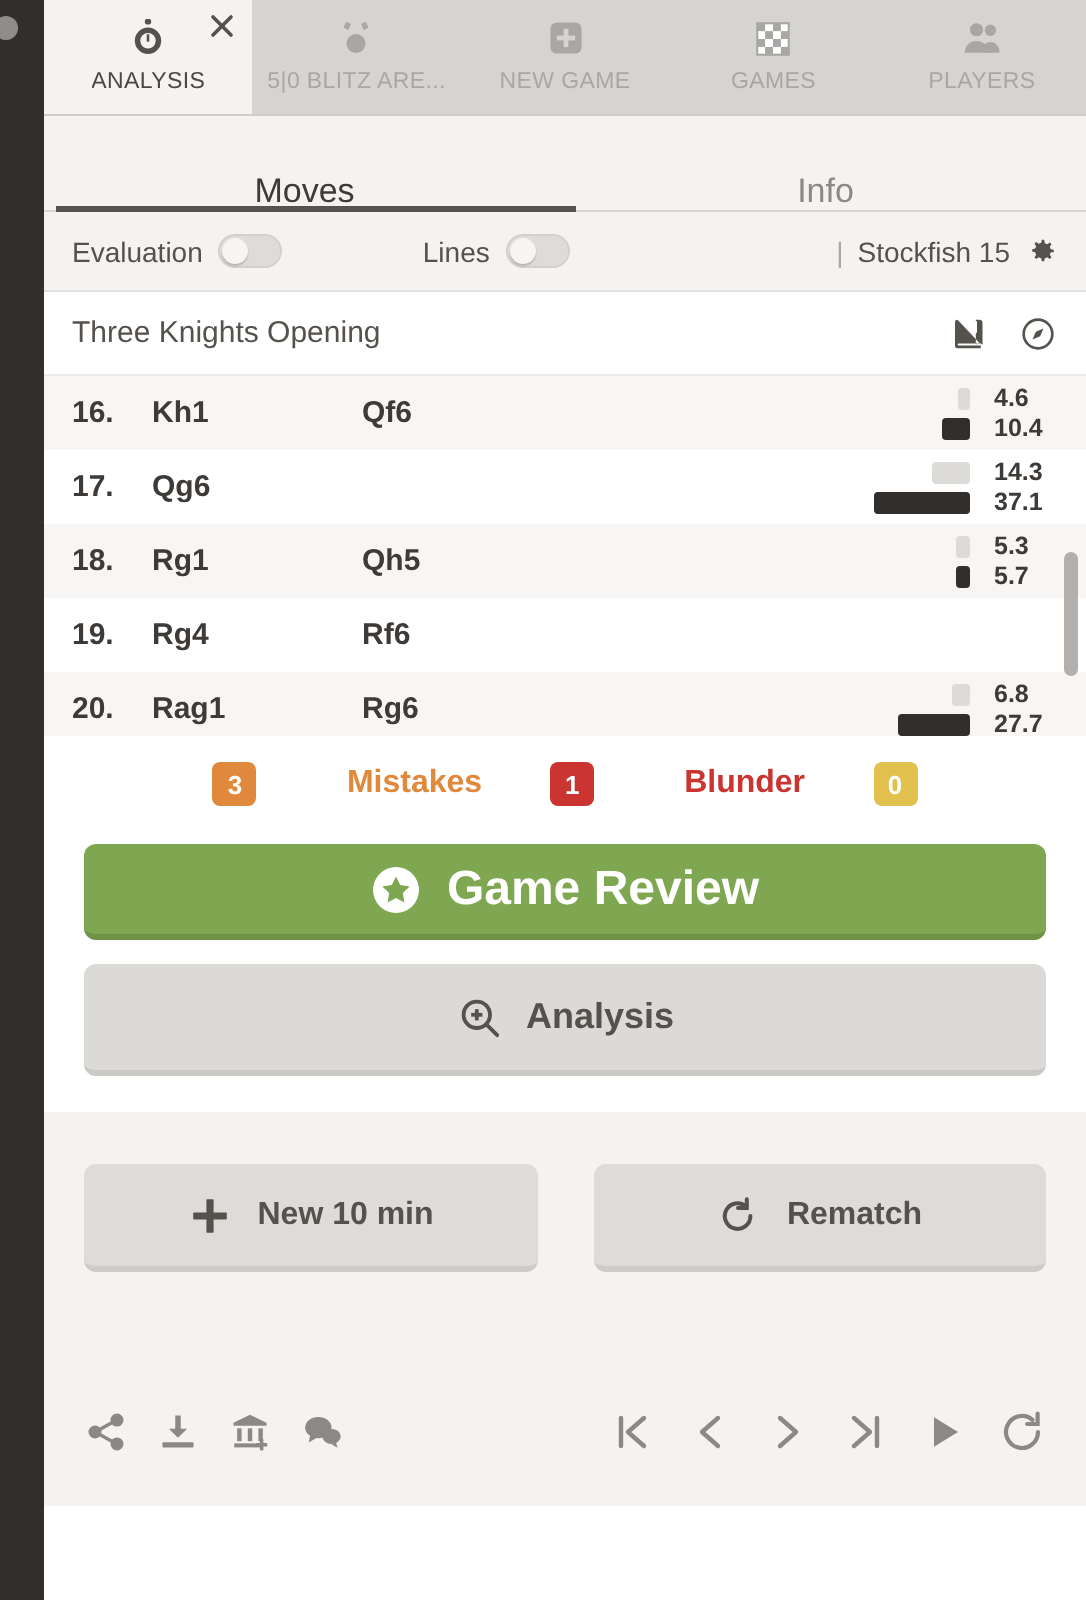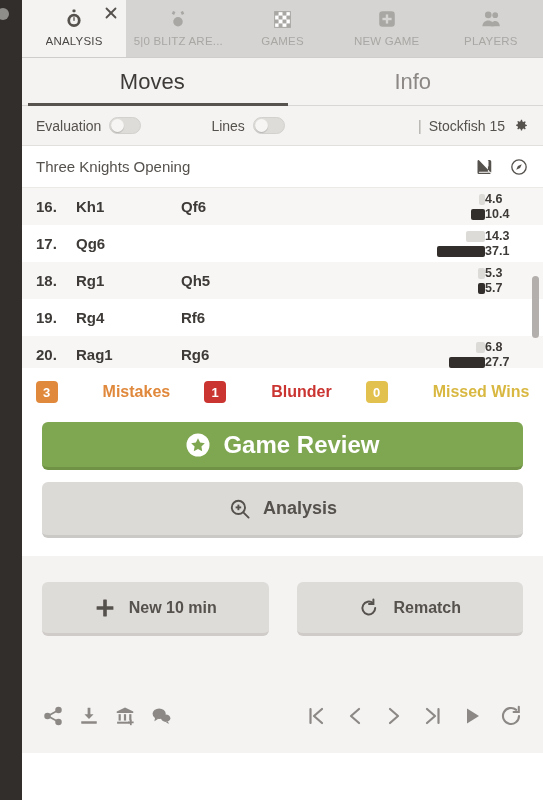--- a/index.html
+++ b/index.html
@@ -52,22 +52,22 @@
     position: absolute; right: 8px; top: 6px;
     width: 14px; height: 14px; color: #55514d; cursor: pointer;
   }
 
   
   .subtabs {
     display: flex; height: 48px; background: #f4f3f2;
     position: relative;
   }
   .subtab {
-    flex: 1 1 0; display: flex; align-items: center; justify-content: center;
-    font-size: 22px; color: #8b8885; cursor: pointer;
+    flex: 1 1 0; display: flex; align-items: flex-end; justify-content: center;
+    font-size: 17px; color: #8b8885; cursor: pointer;
   }
   .subtab.active { color: #3d3a37; font-weight: 400; }
   .subtab-underline {
     position: absolute; left: 6px; bottom: 0; width: 260px; height: 3px;
     background: #56534f;
   }
   .subtabs-hairline {
     position: absolute; left: 0; right: 0; bottom: 0; height: 1px; background: #d9d7d4;
   }
 
@@ -122,21 +122,21 @@
   }
   .mv-w, .mv-b {
     font-size: 15px; font-weight: bold; color: #3d3a37; cursor: pointer;
   }
   .mv-w { width: 105px; }
   .mv-b { width: 105px; }
   .mv-times {
     margin-left: auto; width: 96px;
     display: flex; flex-direction: column; justify-content: center; gap: 2px;
   }
-  .time-line { display: flex; align-items: center; height: 13px; gap: 0; }
+  .time-line { display: flex; align-items: center; height: 13px; gap: 12px; }
   .time-bar-wrap { width: 52px; display: flex; justify-content: flex-end; }
   .time-bar { height: 11px; border-radius: 2px; }
   .time-bar.white { background: #dddbd8; }
   .time-bar.black { background: #312e2b; }
   .time-val { font-size: 12.5px; color: #3d3a37; font-weight: bold; }
 
   .scrollbar {
     position: absolute; right: 4px; top: 88px;
     width: 7px; height: 62px; border-radius: 4px; background: #b2afac;
     cursor: pointer;
@@ -234,20 +234,31 @@
 
       <div class="tab">
         <span class="tab-icon">
           <svg viewBox="0 0 24 24" width="22" height="22" fill="currentColor">
             <circle cx="12" cy="15" r="5.2"></circle>
             <path d="M6.6 3.2l2.6 1.2-1.4 3.2-2.6-1.2z"></path>
             <path d="M17.4 3.2l-2.6 1.2 1.4 3.2 2.6-1.2z"></path>
           </svg>
         </span>
         <span class="tab-label">5|0 BLITZ ARE...</span>
+      </div>
+
+      <div class="tab">
+        <span class="tab-icon">
+          <svg viewBox="0 0 24 24" width="22" height="22">
+            <rect x="3.5" y="3.5" width="17" height="17" rx="3.5" fill="currentColor"></rect>
+            <rect x="10.7" y="7" width="2.6" height="10" fill="#d6d4d2"></rect>
+            <rect x="7" y="10.7" width="10" height="2.6" fill="#d6d4d2"></rect>
+          </svg>
+        </span>
+        <span class="tab-label">NEW GAME</span>
       </div>
 
       <div class="tab">
         <span class="tab-icon">
           <svg viewBox="0 0 24 24" width="21" height="21">
             <rect x="3" y="3" width="18" height="18" fill="#ffffff" stroke="currentColor" stroke-width="1.2"></rect>
             <g fill="currentColor">
               <rect x="3" y="3" width="4.5" height="4.5"></rect>
                 <rect x="12" y="3" width="4.5" height="4.5"></rect>
               <rect x="7.5" y="7.5" width="4.5" height="4.5"></rect>
@@ -257,31 +268,20 @@
               <rect x="7.5" y="16.5" width="4.5" height="4.5"></rect>
                 <rect x="16.5" y="16.5" width="4.5" height="4.5"></rect>
             </g>
           </svg>
         </span>
         <span class="tab-label">GAMES</span>
       </div>
 
       <div class="tab">
         <span class="tab-icon">
-          <svg viewBox="0 0 24 24" width="22" height="22">
-            <rect x="3.5" y="3.5" width="17" height="17" rx="3.5" fill="currentColor"></rect>
-            <rect x="10.7" y="7" width="2.6" height="10" fill="#d6d4d2"></rect>
-            <rect x="7" y="10.7" width="10" height="2.6" fill="#d6d4d2"></rect>
-          </svg>
-        </span>
-        <span class="tab-label">NEW GAME</span>
-      </div>
-
-      <div class="tab">
-        <span class="tab-icon">
           <svg viewBox="0 0 24 24" width="22" height="22" fill="currentColor">
             <circle cx="9" cy="7.5" r="3.6"></circle>
               <path d="M2.6 20c0-3.7 2.9-6.3 6.4-6.3s6.4 2.6 6.4 6.3z"></path>
             <circle cx="16.6" cy="7.8" r="3.1"></circle>
               <path d="M11.6 20c0-3.4 2.3-5.8 5-5.8s5 2.4 5 5.8z"></path>
           </svg>
         </span>
         <span class="tab-label">PLAYERS</span>
       </div>
     </div>
@@ -429,21 +429,20 @@
         <div class="stat">
           <div class="stat-badge" style="background: rgb(224, 136, 59);">3</div>
           <div class="stat-text" style="color: rgb(224, 136, 59);">Mistakes</div>
         </div>
         <div class="stat">
           <div class="stat-badge" style="background: rgb(202, 52, 49);">1</div>
           <div class="stat-text" style="color: rgb(202, 52, 49);">Blunder</div>
         </div>
         <div class="stat">
           <div class="stat-badge" style="background: rgb(226, 193, 78);">0</div>
-          <div class="stat-text" style="color: rgb(217, 184, 65);">Missed Wins</div>
         </div>
       </div>
 
     <div class="big-buttons">
       <div class="btn-review">
         <span class="ico-circstar">
           <svg viewBox="0 0 26 26" width="26" height="26">
             <circle cx="13" cy="13" r="11.5" fill="#ffffff"></circle>
             <path d="M13 6.2l2.1 4.3 4.7.7-3.4 3.3.8 4.7-4.2-2.2-4.2 2.2.8-4.7-3.4-3.3 4.7-.7z" fill="#7fa650"></path>
           </svg>

